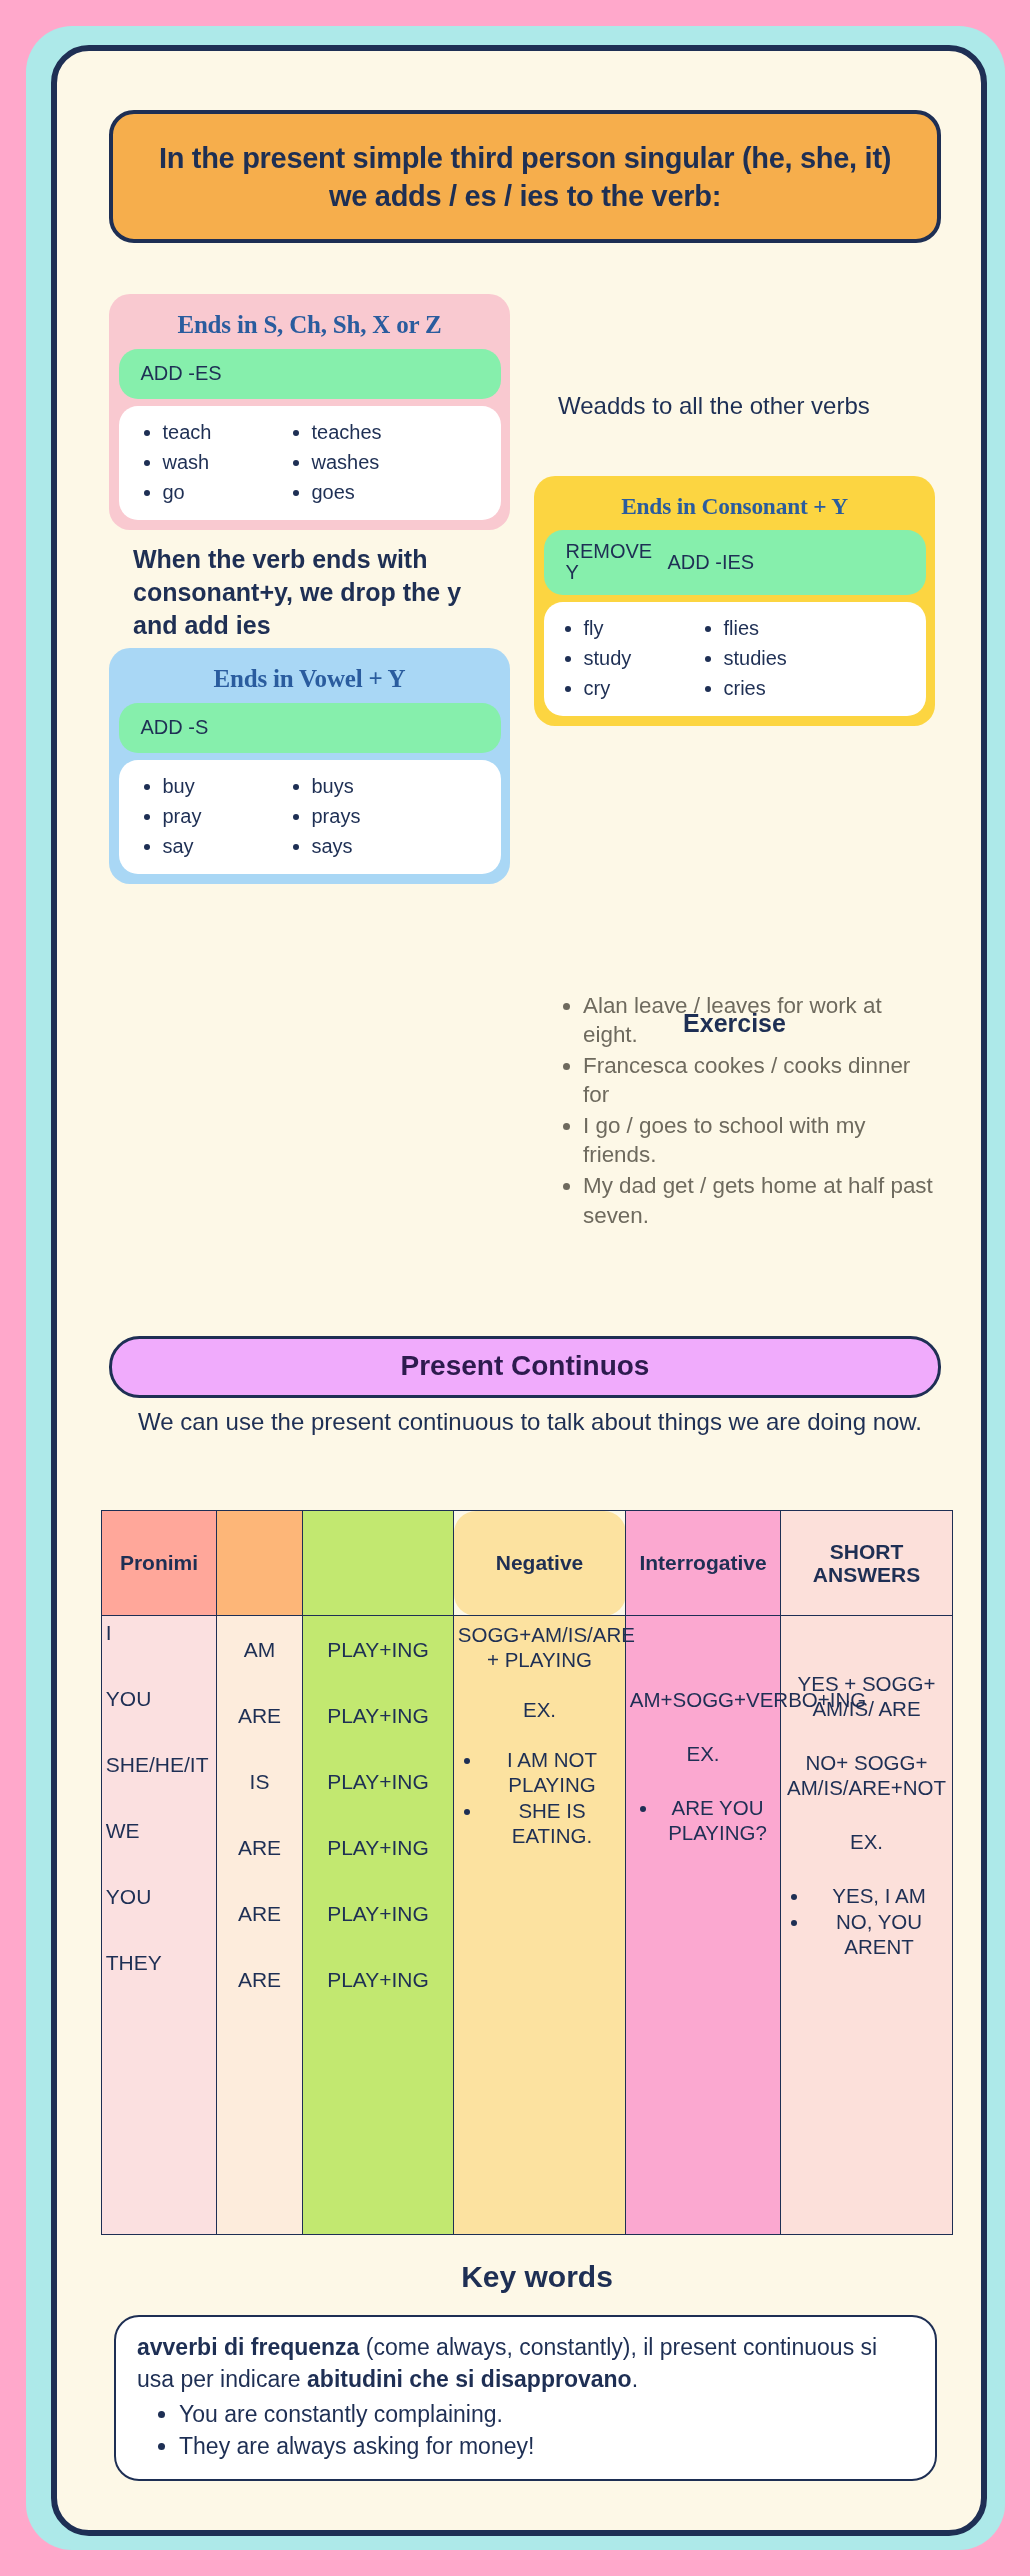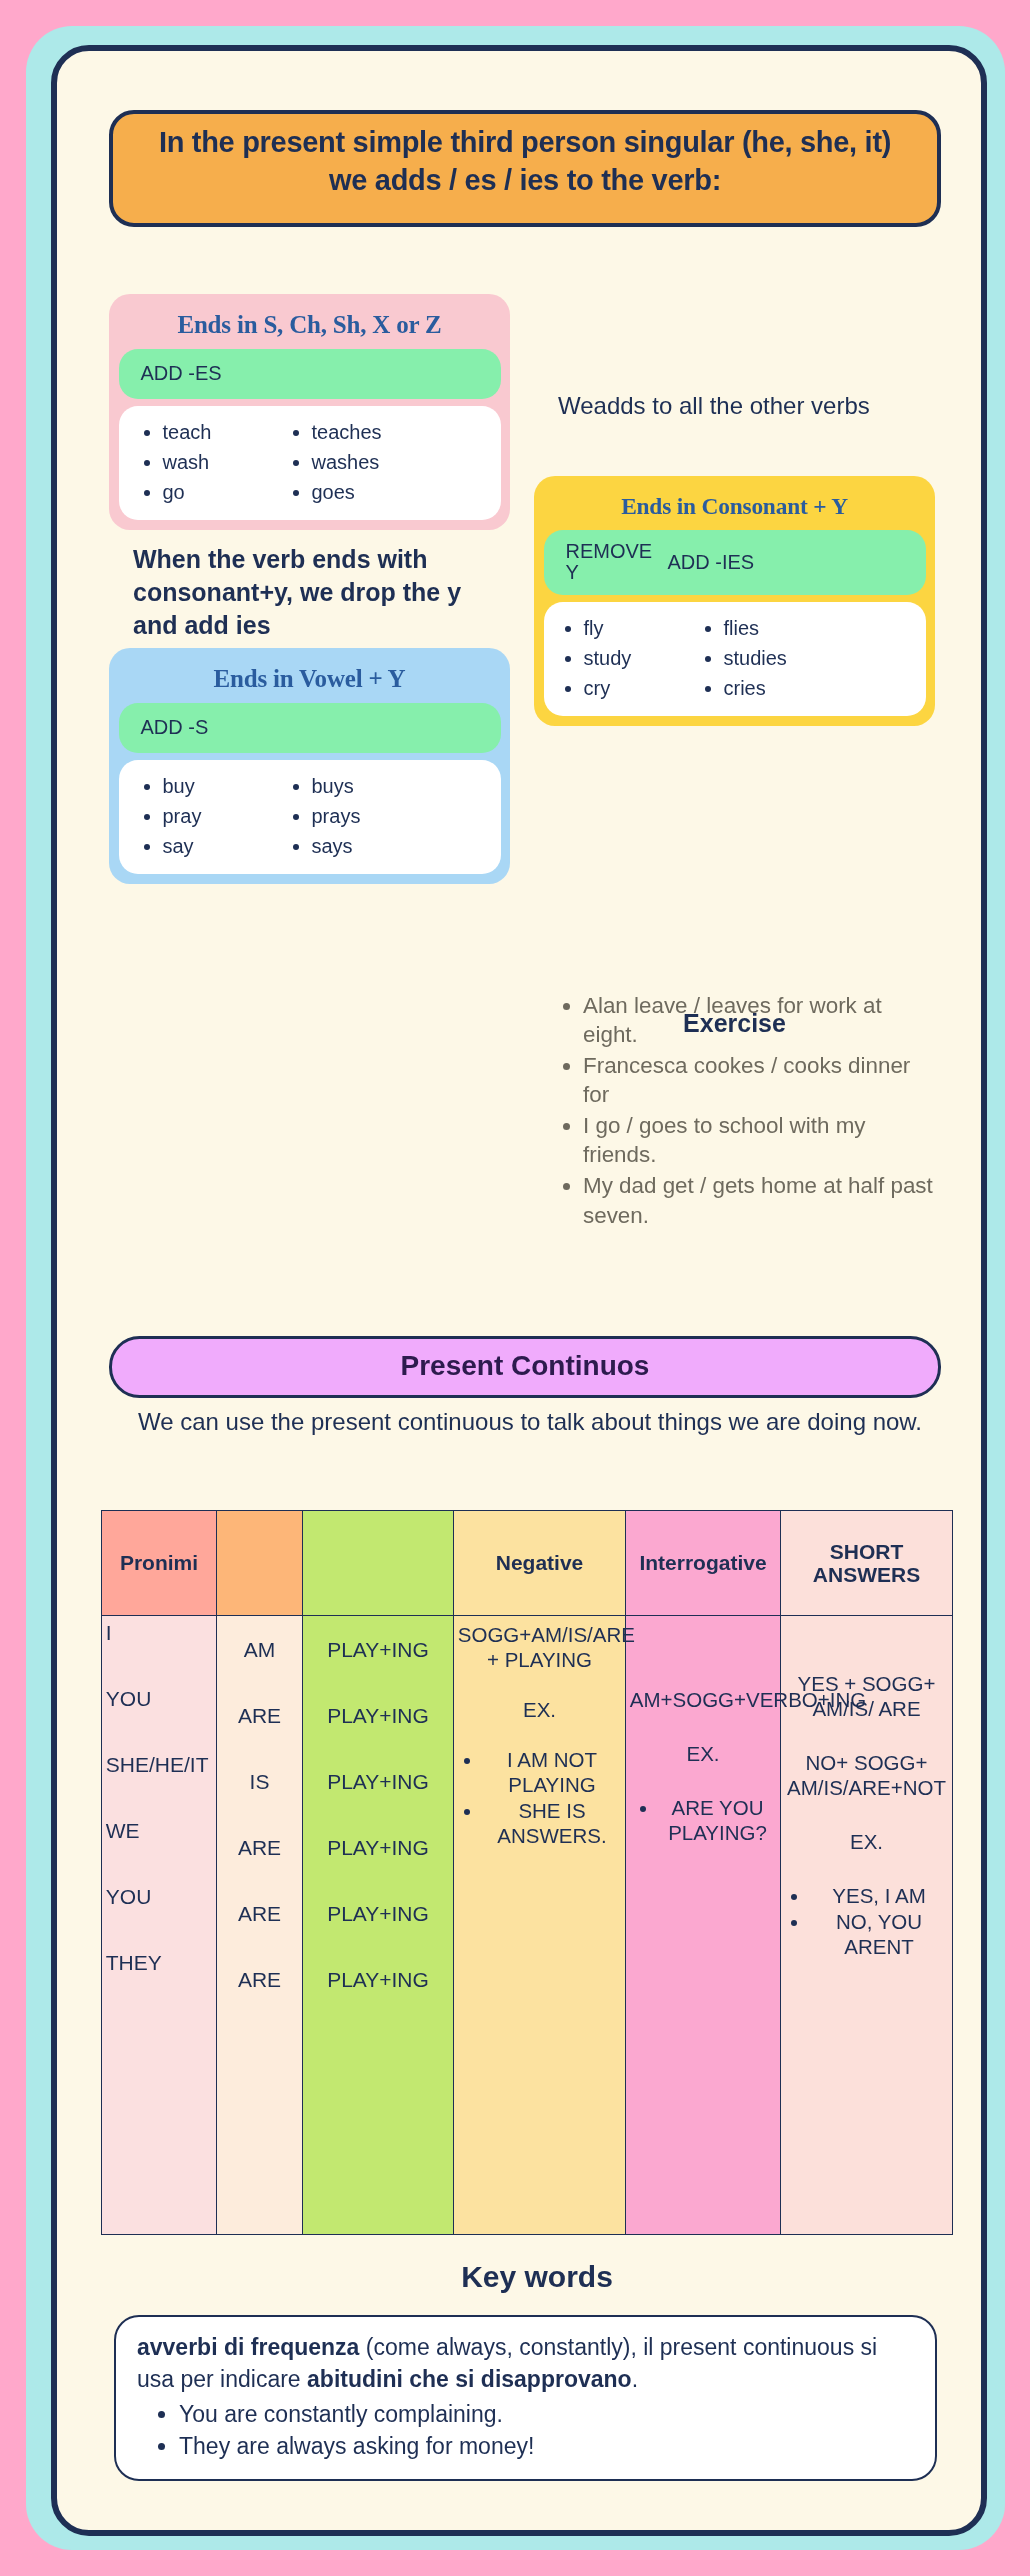--- a/index.html
+++ b/index.html
@@ -31,21 +31,21 @@
   }
 
   
   .title-banner {
     position: absolute;
     left: 52px; top: 59px;
     width: 832px;
     background: #F6AE4C;
     border: 4.8px solid #1E2F54;
     border-radius: 25px;
-    padding: 10px 25px 23px;
+    padding: 26px 25px 23px;
     text-align: center;
   }
   .title-banner .txt {
     font-weight: bold;
     font-size: 29px;
     line-height: 1.31;
     color: #1E2F54;
     letter-spacing: -0.3px;
   }
 
@@ -159,21 +159,21 @@
     height: 105px;
     font-size: 21px;
     font-weight: bold;
     text-align: center;
     vertical-align: middle;
     line-height: 1.1;
   }
   .th-pron  { background: #FFA79A; }
   .th-be    { background: #FDB678; }
   .th-verb  { background: #C2E870; }
-  .th-neg   { background: #FCE2A0; }
+  .th-neg   { background: #FCE2A0; border-radius: 22px; }
   .th-int   { background: #FBA8D0; }
   .th-short { background: #FCE0DA; }
 
   .td-pron  { background: #FBE0E0; }
   .td-be    { background: #FDECDC; }
   .td-verb  { background: #C2E870; }
   .td-neg   { background: #FCE2A0; }
   .td-int   { background: #FBA8D0; }
   .td-short { background: #FCE0DA; }
 
@@ -388,21 +388,21 @@
         </td>
 
         <td class="td-neg">
           <div class="cellblock">
             <div>SOGG+AM/IS/ARE + PLAYING</div>
             <div class="gap"></div>
             <div>EX.</div>
             <div class="gap"></div>
             <ul>
               <li>I AM NOT PLAYING</li>
-              <li>SHE IS ANSWERS.</li>
+              <li>SHE IS EATING.</li>
             </ul>
           </div>
         </td>
 
         <td class="td-int">
           <div class="cellblock int">
             <div>AM+SOGG+VERBO+ING</div>
             <div class="gap"></div>
             <div>EX.</div>
             <div class="gap"></div>

